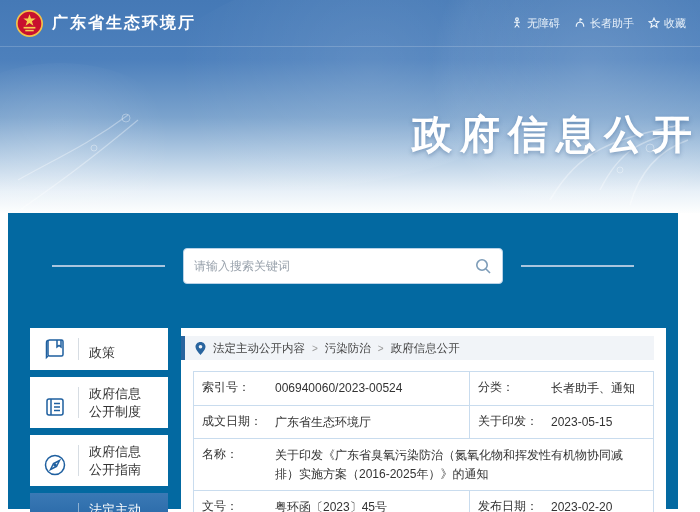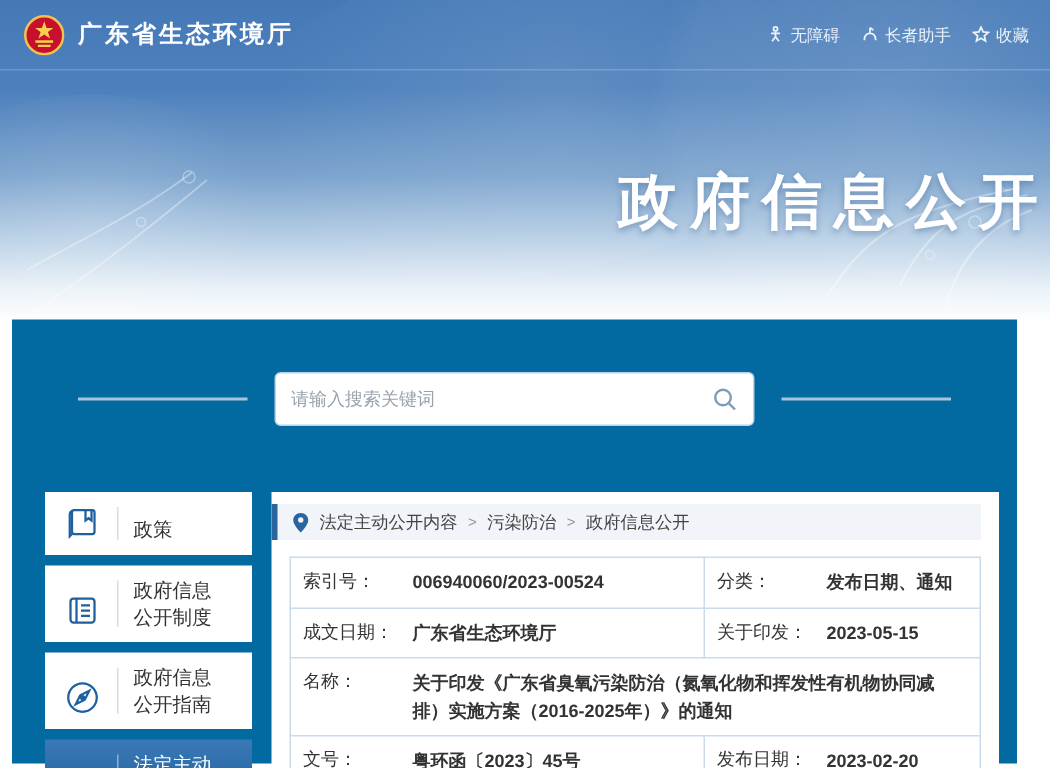--- a/index.html
+++ b/index.html
@@ -64,21 +64,21 @@
   .crumb { display:flex; align-items:center; background:#f1f4f8; border-left:4px solid #2a659f;
     height:24px; padding-left:10px; margin-bottom:11px; }
   .crumb svg { width:11px; height:13px; fill:#2a659f; margin-right:7px; }
   .crumb-link { font-size:11.5px; color:#444; cursor:pointer; }
   .crumb-sep { font-size:10px; color:#999; margin:0 7px; }
 
   .dtable { width:100%; border-collapse:collapse; margin-left:12px; width:calc(100% - 12px); }
   .dtable td { border:1px solid #c9dcee; padding:7px 8px; font-size:12px; color:#333; vertical-align:top; }
   .cell { display:flex; }
   .lbl { flex:0 0 66px; text-align:left; margin-right:7px; color:#333; white-space:nowrap; }
-  .val { flex:1; line-height:1.55; word-break:break-all;font-weight:bold; }
+  .val { flex:1; line-height:1.55; word-break:break-all; }
   .td-left { width:60%; }
   .td-right { width:40%; }
 </style>
 </head>
 <body>
 
 <div class="page">
 
   <div class="hero">
     <div class="hero-deco1"></div>
@@ -212,21 +212,21 @@
               <tr>
             <td class="td-left">
                   <div class="cell">
               <span class="lbl">索引号：</span>
               <span class="val">006940060/2023-00524</span>
                   </div>
                 </td>
             <td class="td-right">
                   <div class="cell">
               <span class="lbl">分类：</span>
-              <span class="val">发布日期、通知</span>
+              <span class="val">长者助手、通知</span>
                   </div>
                 </td>
           </tr>
           <tr>
             <td class="td-left">
                   <div class="cell">
               <span class="lbl">成文日期：</span>
               <span class="val">广东省生态环境厅</span>
                   </div>
                 </td>

